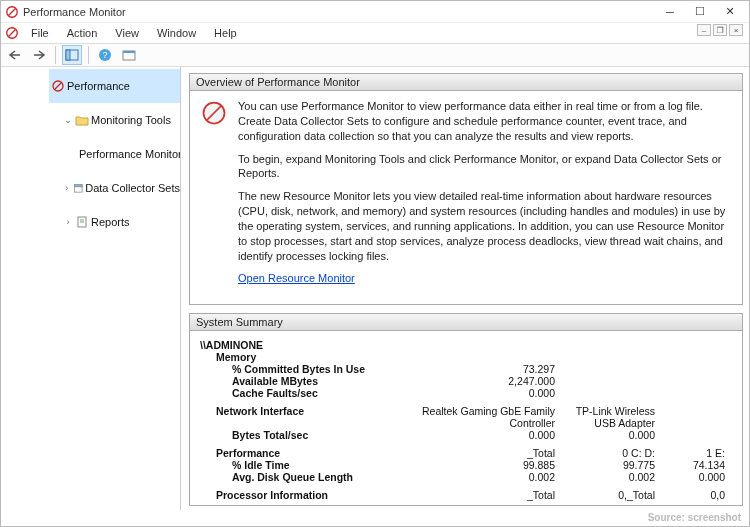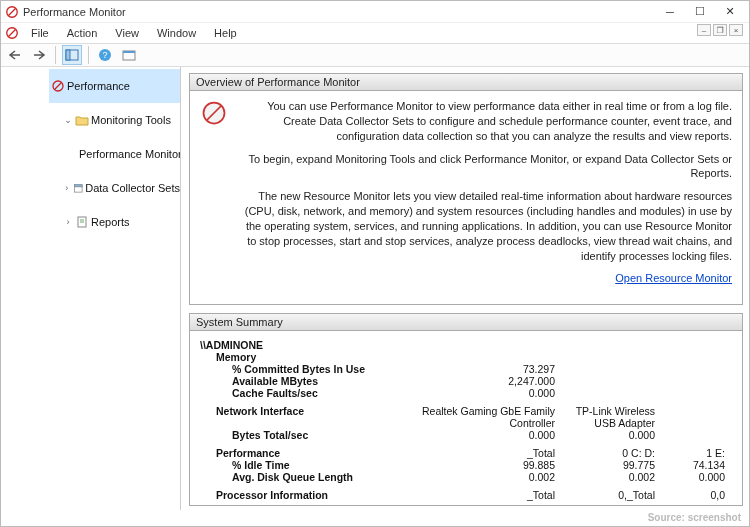--- a/index.html
+++ b/index.html
@@ -20,21 +20,21 @@
   .tree { width: 180px; border-right: 1px solid #ccc; padding: 2px 0; background: #fff; overflow: hidden; }
   .tnode { display: flex; align-items: center; height: 34px; padding-left: 2px; font-size: 11px; color: #111; white-space: nowrap; gap: 2px; margin-left: 48px; }
   .tnode .tw { width: 10px; display: inline-flex; justify-content: center; color: #666; font-size: 9px; }
   .tnode .ico { width: 14px; height: 14px; display: inline-flex; align-items: center; justify-content: center; }
   .tnode.depth1 { padding-left: 14px; }
   .tnode.depth2 { padding-left: 26px; }
   .tnode.sel { background: #cde8ff; }
   .content { flex: 1; padding: 6px 6px 6px 8px; overflow: hidden; }
   .panel { border: 1px solid #aaa; margin-bottom: 8px; }
   .panel-head { background: linear-gradient(#f5f5f5, #dcdcdc); border-bottom: 1px solid #aaa; padding: 2px 6px; font-size: 11px; color: #222; }
-  .ov-body { display: flex; padding: 8px 10px 10px 10px; gap: 10px; font-size: 11px; color: #222; line-height: 1.35; text-align: right; }
+  .ov-body { display: flex; padding: 8px 10px 10px 10px; gap: 10px; font-size: 11px; color: #222; line-height: 1.35; }
   .ov-icon { width: 28px; height: 28px; flex-shrink: 0; }
   .ov-text p { margin-bottom: 8px; }
   .ov-link { color: #0645cc; text-decoration: underline; }
   .ss-body { padding: 8px 6px 4px 10px; font-family: "Segoe UI", Tahoma, sans-serif; font-size: 10.5px; color: #111; max-height: 210px; overflow: auto; }
   .ss-body .hn { font-weight: bold; }
   .ss-row { display: flex; }
   .ss-row .lab { width: 200px; padding-left: 0; }
   .ss-row .lab.ind1 { padding-left: 16px; font-weight: bold; }
   .ss-row .lab.ind2 { padding-left: 32px; font-weight: bold; }
   .ss-row .c1, .ss-row .c2, .ss-row .c3 { text-align: right; }

